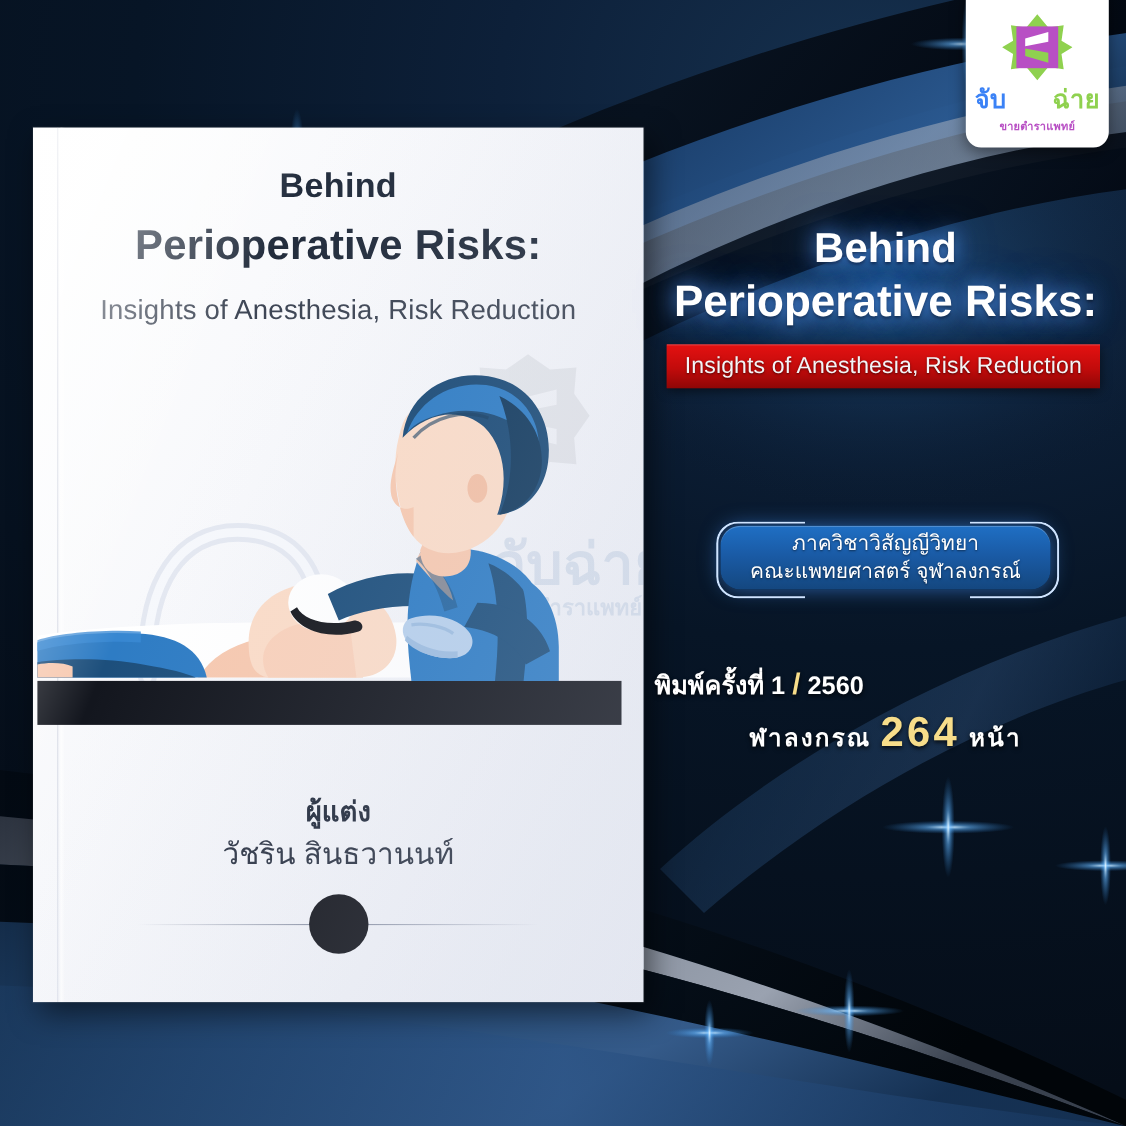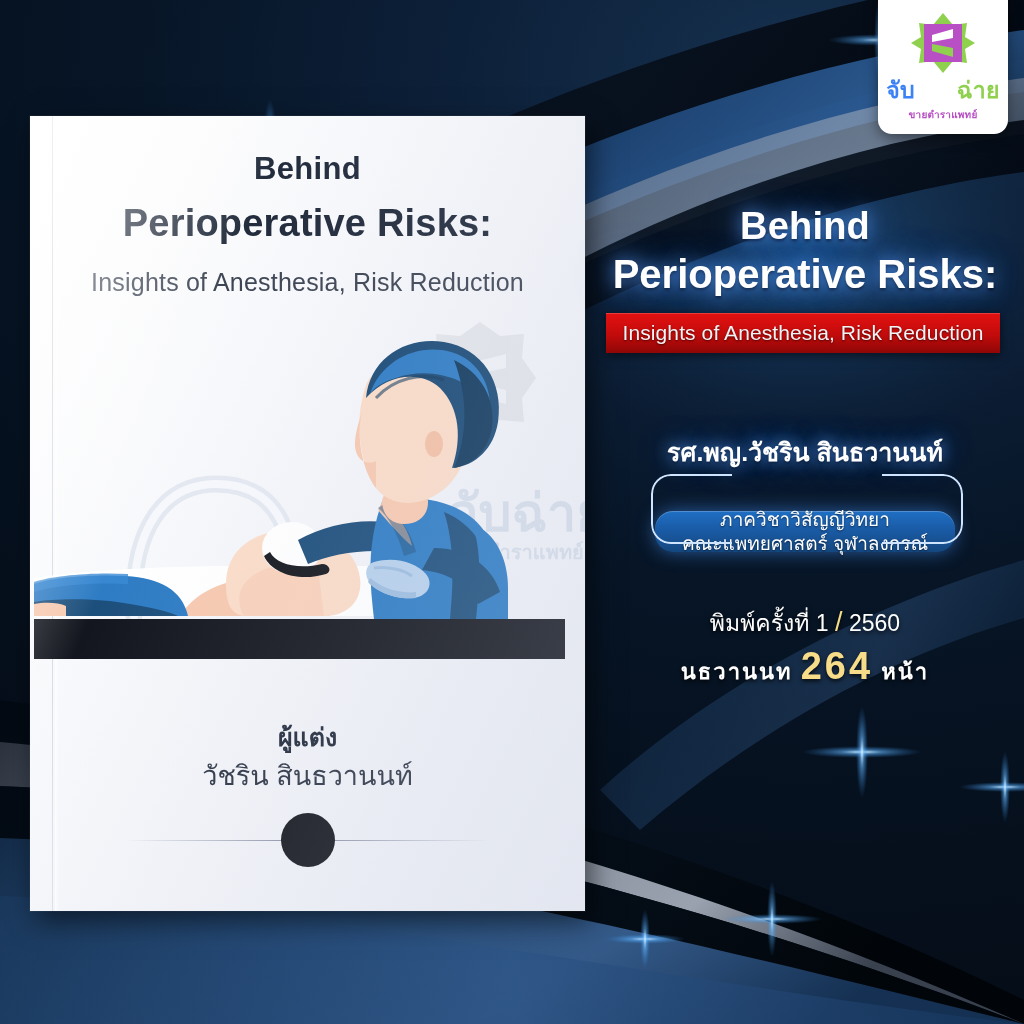--- a/index.html
+++ b/index.html
@@ -65,35 +65,35 @@
     font-size:21px;font-weight:300;color:#f3f4f6;letter-spacing:.1px;
     text-shadow:0 1px 2px rgba(0,0,0,.6);}
 
   .r-by{position:absolute;left:595px;width:420px;top:392px;text-align:center;
     font-size:25px;font-weight:bold;color:#f7dd8a;
     text-shadow:0 0 12px rgba(255,210,90,.55),0 2px 3px rgba(0,0,0,.8);}
   .r-author{position:absolute;left:595px;width:420px;top:432px;text-align:center;
     font-size:25px;font-weight:bold;color:#ffffff;
     text-shadow:0 0 16px rgba(92,160,255,.9),0 0 30px rgba(50,120,230,.6),0 2px 3px rgba(0,0,0,.8);}
 
-  .r-pill{position:absolute;left:655px;top:478px;width:300px;height:41px;border-radius:18px;
+  .r-pill{position:absolute;left:655px;top:478px;width:300px;height:58px;border-radius:18px;
     background:linear-gradient(180deg,#1f6fc4 0%,#1a5ba6 45%,#14477f 100%);
-    box-shadow:0 0 18px rgba(70,150,255,.55),inset 0 1px 0 rgba(255,255,255,.22);margin-top:33px;}
+    box-shadow:0 0 18px rgba(70,150,255,.55),inset 0 1px 0 rgba(255,255,255,.22);}
   .r-pill-frame{position:absolute;left:651px;top:474px;width:308px;height:66px;border-radius:20px;
     border:2px solid #cfe4ff;
     -webkit-mask-image:linear-gradient(to right,#000 0 26%,transparent 26% 74%,#000 74% 100%);
     mask-image:linear-gradient(to right,#000 0 26%,transparent 26% 74%,#000 74% 100%);
     box-shadow:0 0 12px rgba(140,200,255,.7);}
   .r-pill-inner{position:absolute;inset:0;display:flex;flex-direction:column;
     align-items:center;justify-content:center;gap:1px;}
   .r-pill-inner div{font-size:19px;color:#ffffff;font-weight:400;line-height:1.22;
     text-shadow:0 1px 2px rgba(0,0,0,.55);}
 
-  .r-print{position:absolute;left:595px;width:420px;top:605px;text-align:center;
-    font-size:23px;font-weight:normal;color:#ffffff;text-shadow:0 2px 4px rgba(0,0,0,.8);}
+  .r-print{position:absolute;left:595px;width:420px;top:605px;
+    font-size:23px;font-weight:bold;color:#ffffff;text-shadow:0 2px 4px rgba(0,0,0,.8);}
   .r-print .accent{color:#f7dd8a;font-size:27px;}
   .r-pages{position:absolute;left:595px;width:420px;top:645px;text-align:center;
     font-size:22px;font-weight:bold;color:#ffffff;letter-spacing:2px;
     text-shadow:0 2px 4px rgba(0,0,0,.8);}
   .r-pages .num{color:#f7dd8a;font-size:38px;letter-spacing:3px;}
 
   
   .logo{position:absolute;left:878px;top:-14px;width:130px;height:148px;
     background:#ffffff;border-radius:14px;box-shadow:0 4px 14px rgba(0,0,0,.45);
     display:flex;flex-direction:column;align-items:center;justify-content:flex-end;padding-bottom:12px;box-sizing:border-box;}
@@ -287,38 +287,37 @@
     <div class="book-sheen"></div>
   </div>
 
   <div class="r-title1">Behind</div>
   <div class="r-title2">Perioperative Risks:</div>
 
   <div class="r-banner">
     <span>Insights of Anesthesia, Risk Reduction</span>
   </div>
 
-  <div class="r-author">รศ.พญ.วัชริน สินธวานนท์</div>
 
   <div class="r-pill">
     <div class="r-pill-inner">
       <div>ภาควิชาวิสัญญีวิทยา</div>
       <div>คณะแพทยศาสตร์ จุฬาลงกรณ์</div>
     </div>
   </div>
   <div class="r-pill-frame"></div>
 
   <div class="r-print">
     <span>พิมพ์ครั้งที่ 1</span>
     <span class="accent">/</span>
     <span>2560</span>
   </div>
 
   <div class="r-pages">
-    <span>นธวานนท</span>
+    <span>ฬาลงกรณ</span>
     <span class="num">264</span>
     <span>หน้า</span>
   </div>
 
   <div class="logo">
     <div class="logo-mark">
       <svg viewBox="0 0 64 64" width="64" height="64">
         <path d="M32 2 L42 14 L56 12 L54 26 L64 32 L54 38 L56 52 L42 50 L32 62 L22 50 L8 52 L10 38 L0 32 L10 26 L8 12 L22 14 Z" fill="#8FD14F"></path>
         <rect x="13" y="13" width="38" height="38" fill="#B84FC4"></rect>
         <path d="M21 24 L42 18 L42 27 L21 31 Z" fill="#ffffff"></path>

